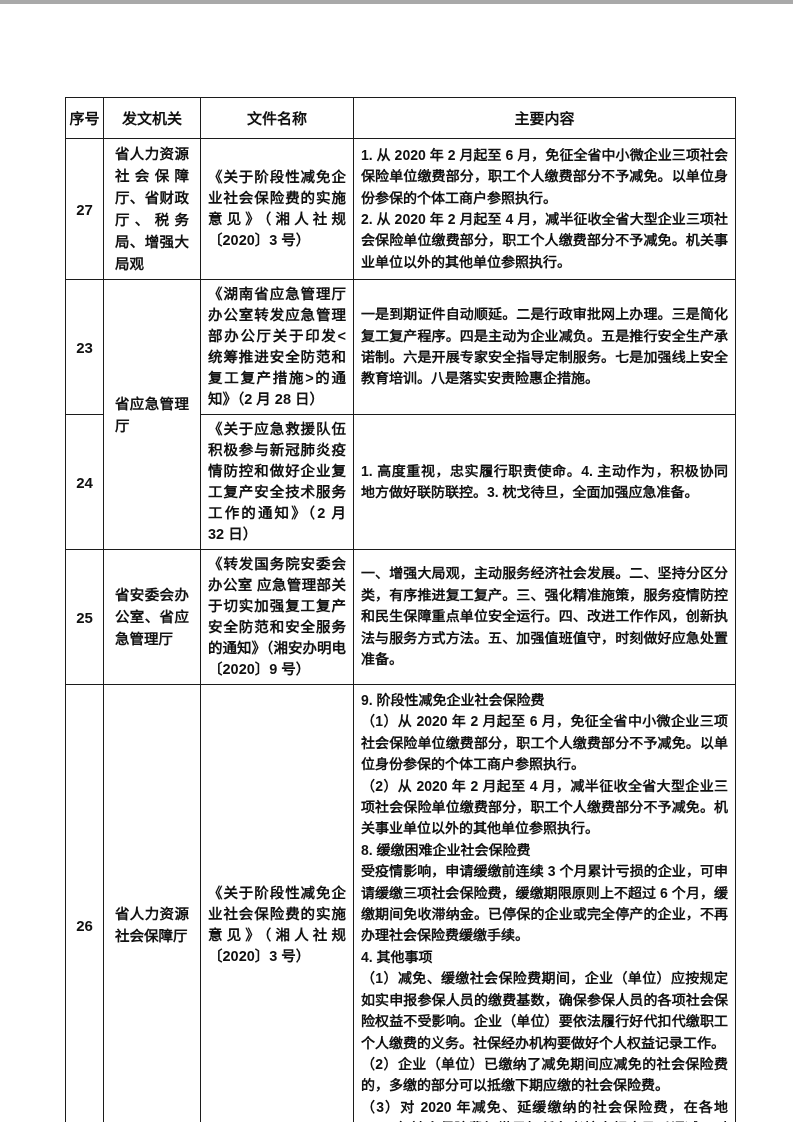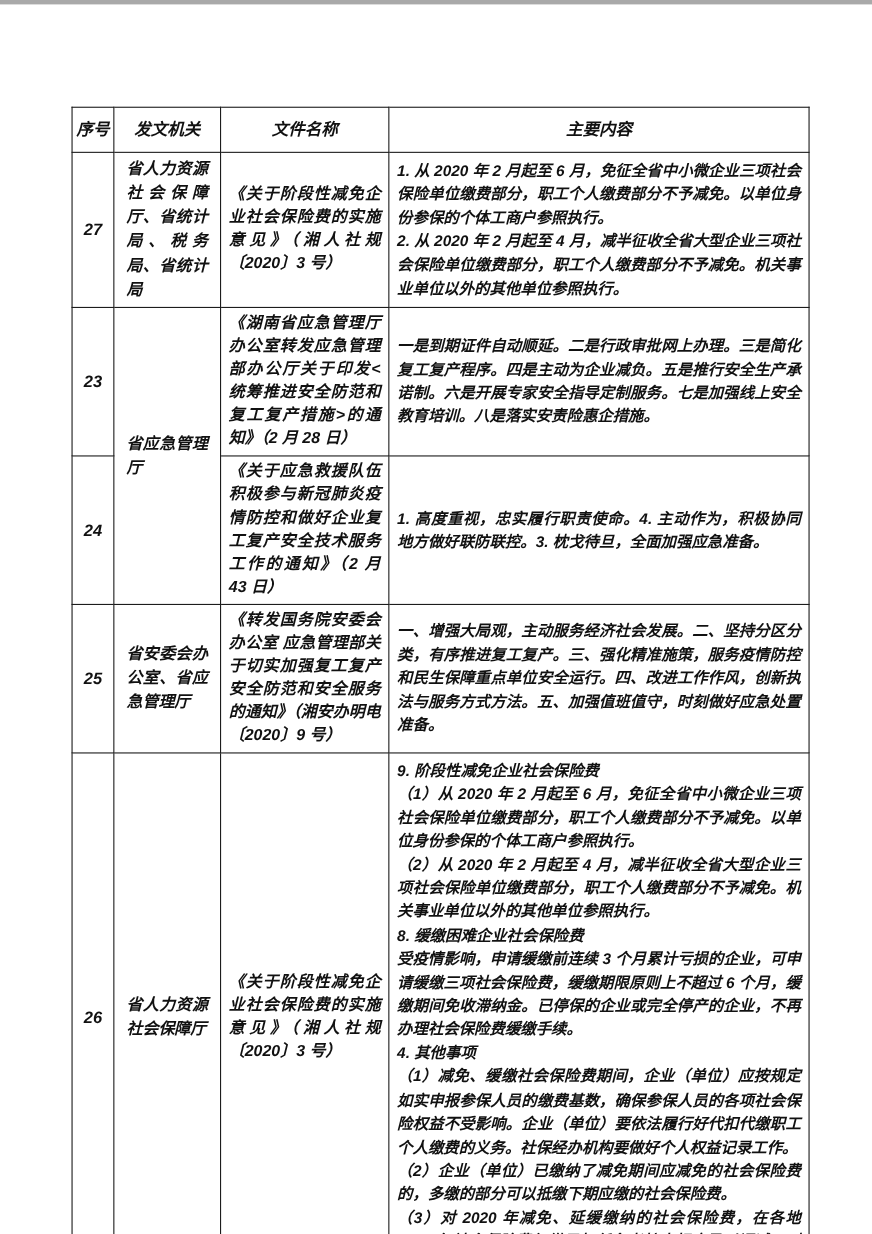--- a/index.html
+++ b/index.html
@@ -7,21 +7,20 @@
     background: #ffffff;
     font-family: "Liberation Sans", "DejaVu Sans", sans-serif;
     color: #1a1a1a;
   }
   .page {
     position: relative;
     width: 793px;
     height: 1122px;
     background: #ffffff;
     overflow: hidden;
-    font-style: italic;
   }
   .page-top-edge {
     position: absolute;
     top: 0; left: 0;
     width: 100%; height: 4px;
     background: #a9a9a9;
   }
   table.doc-table {
     position: absolute;
     top: 97px;
@@ -102,40 +101,40 @@
       <tr>
         <th>序号</th>
         <th>发文机关</th>
         <th>文件名称</th>
         <th>主要内容</th>
       </tr>
     </thead>
     <tbody>
       <tr class="row-22">
         <td class="cell-no">27</td>
-        <td class="cell-agency">省人力资源社会保障厅、省统计局、税务局、省统计局</td>
+        <td class="cell-agency">省人力资源社会保障厅、省财政厅、税务局、增强大局观</td>
         <td class="cell-doc">《关于阶段性减免企业社会保险费的实施意见》（湘人社规〔2020〕3 号）</td>
         <td class="cell-content">
           <p>1. 从 2020 年 2 月起至 6 月，免征全省中小微企业三项社会保险单位缴费部分，职工个人缴费部分不予减免。以单位身份参保的个体工商户参照执行。</p>
           <p>2. 从 2020 年 2 月起至 4 月，减半征收全省大型企业三项社会保险单位缴费部分，职工个人缴费部分不予减免。机关事业单位以外的其他单位参照执行。</p>
         </td>
       </tr>
 
       <tr class="row-23">
         <td class="cell-no">23</td>
         <td class="cell-agency" rowspan="2">省应急管理厅</td>
         <td class="cell-doc">《湖南省应急管理厅办公室转发应急管理部办公厅关于印发&lt;统筹推进安全防范和复工复产措施&gt;的通知》（2 月 28 日）</td>
         <td class="cell-content">
           <p>一是到期证件自动顺延。二是行政审批网上办理。三是简化复工复产程序。四是主动为企业减负。五是推行安全生产承诺制。六是开展专家安全指导定制服务。七是加强线上安全教育培训。八是落实安责险惠企措施。</p>
         </td>
       </tr>
 
       <tr class="row-24">
         <td class="cell-no">24</td>
-        <td class="cell-doc">《关于应急救援队伍积极参与新冠肺炎疫情防控和做好企业复工复产安全技术服务工作的通知》（2 月 43 日）</td>
+        <td class="cell-doc">《关于应急救援队伍积极参与新冠肺炎疫情防控和做好企业复工复产安全技术服务工作的通知》（2 月 32 日）</td>
         <td class="cell-content">
           <p>1. 高度重视，忠实履行职责使命。4. 主动作为，积极协同地方做好联防联控。3. 枕戈待旦，全面加强应急准备。</p>
         </td>
       </tr>
 
       <tr class="row-25">
         <td class="cell-no">25</td>
         <td class="cell-agency">省安委会办公室、省应急管理厅</td>
         <td class="cell-doc">《转发国务院安委会办公室 应急管理部关于切实加强复工复产安全防范和安全服务的通知》（湘安办明电〔2020〕9 号）</td>
         <td class="cell-content">

